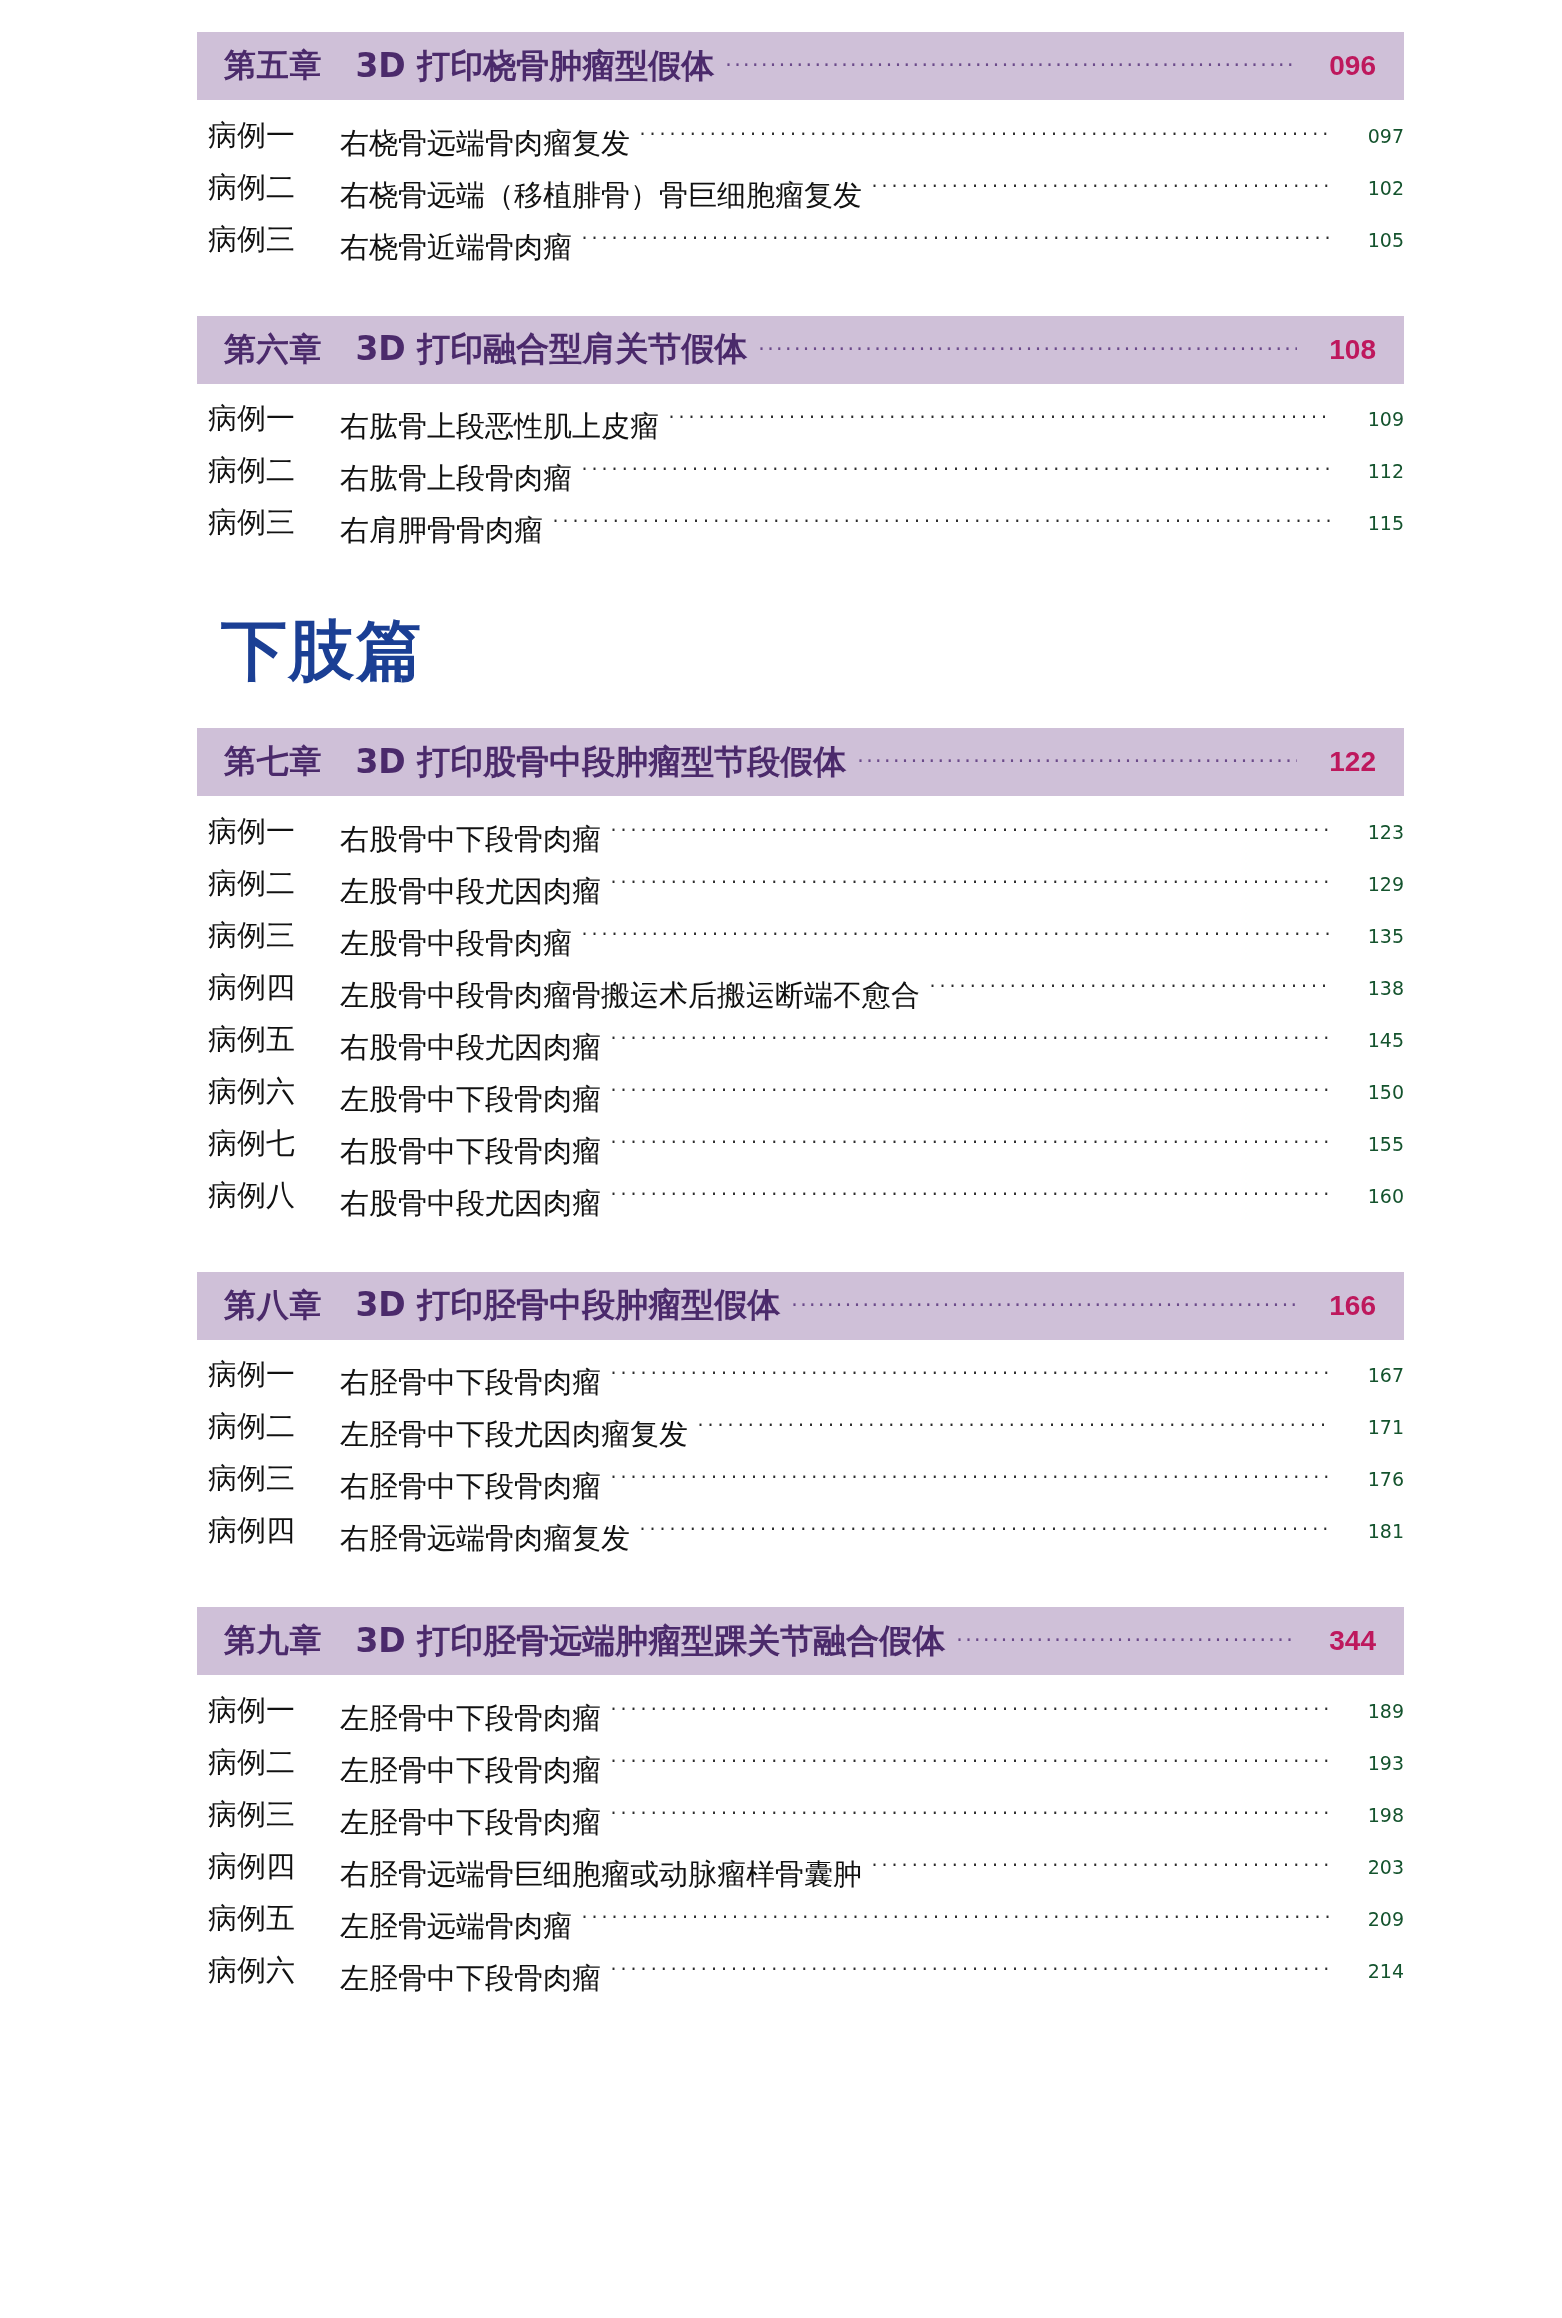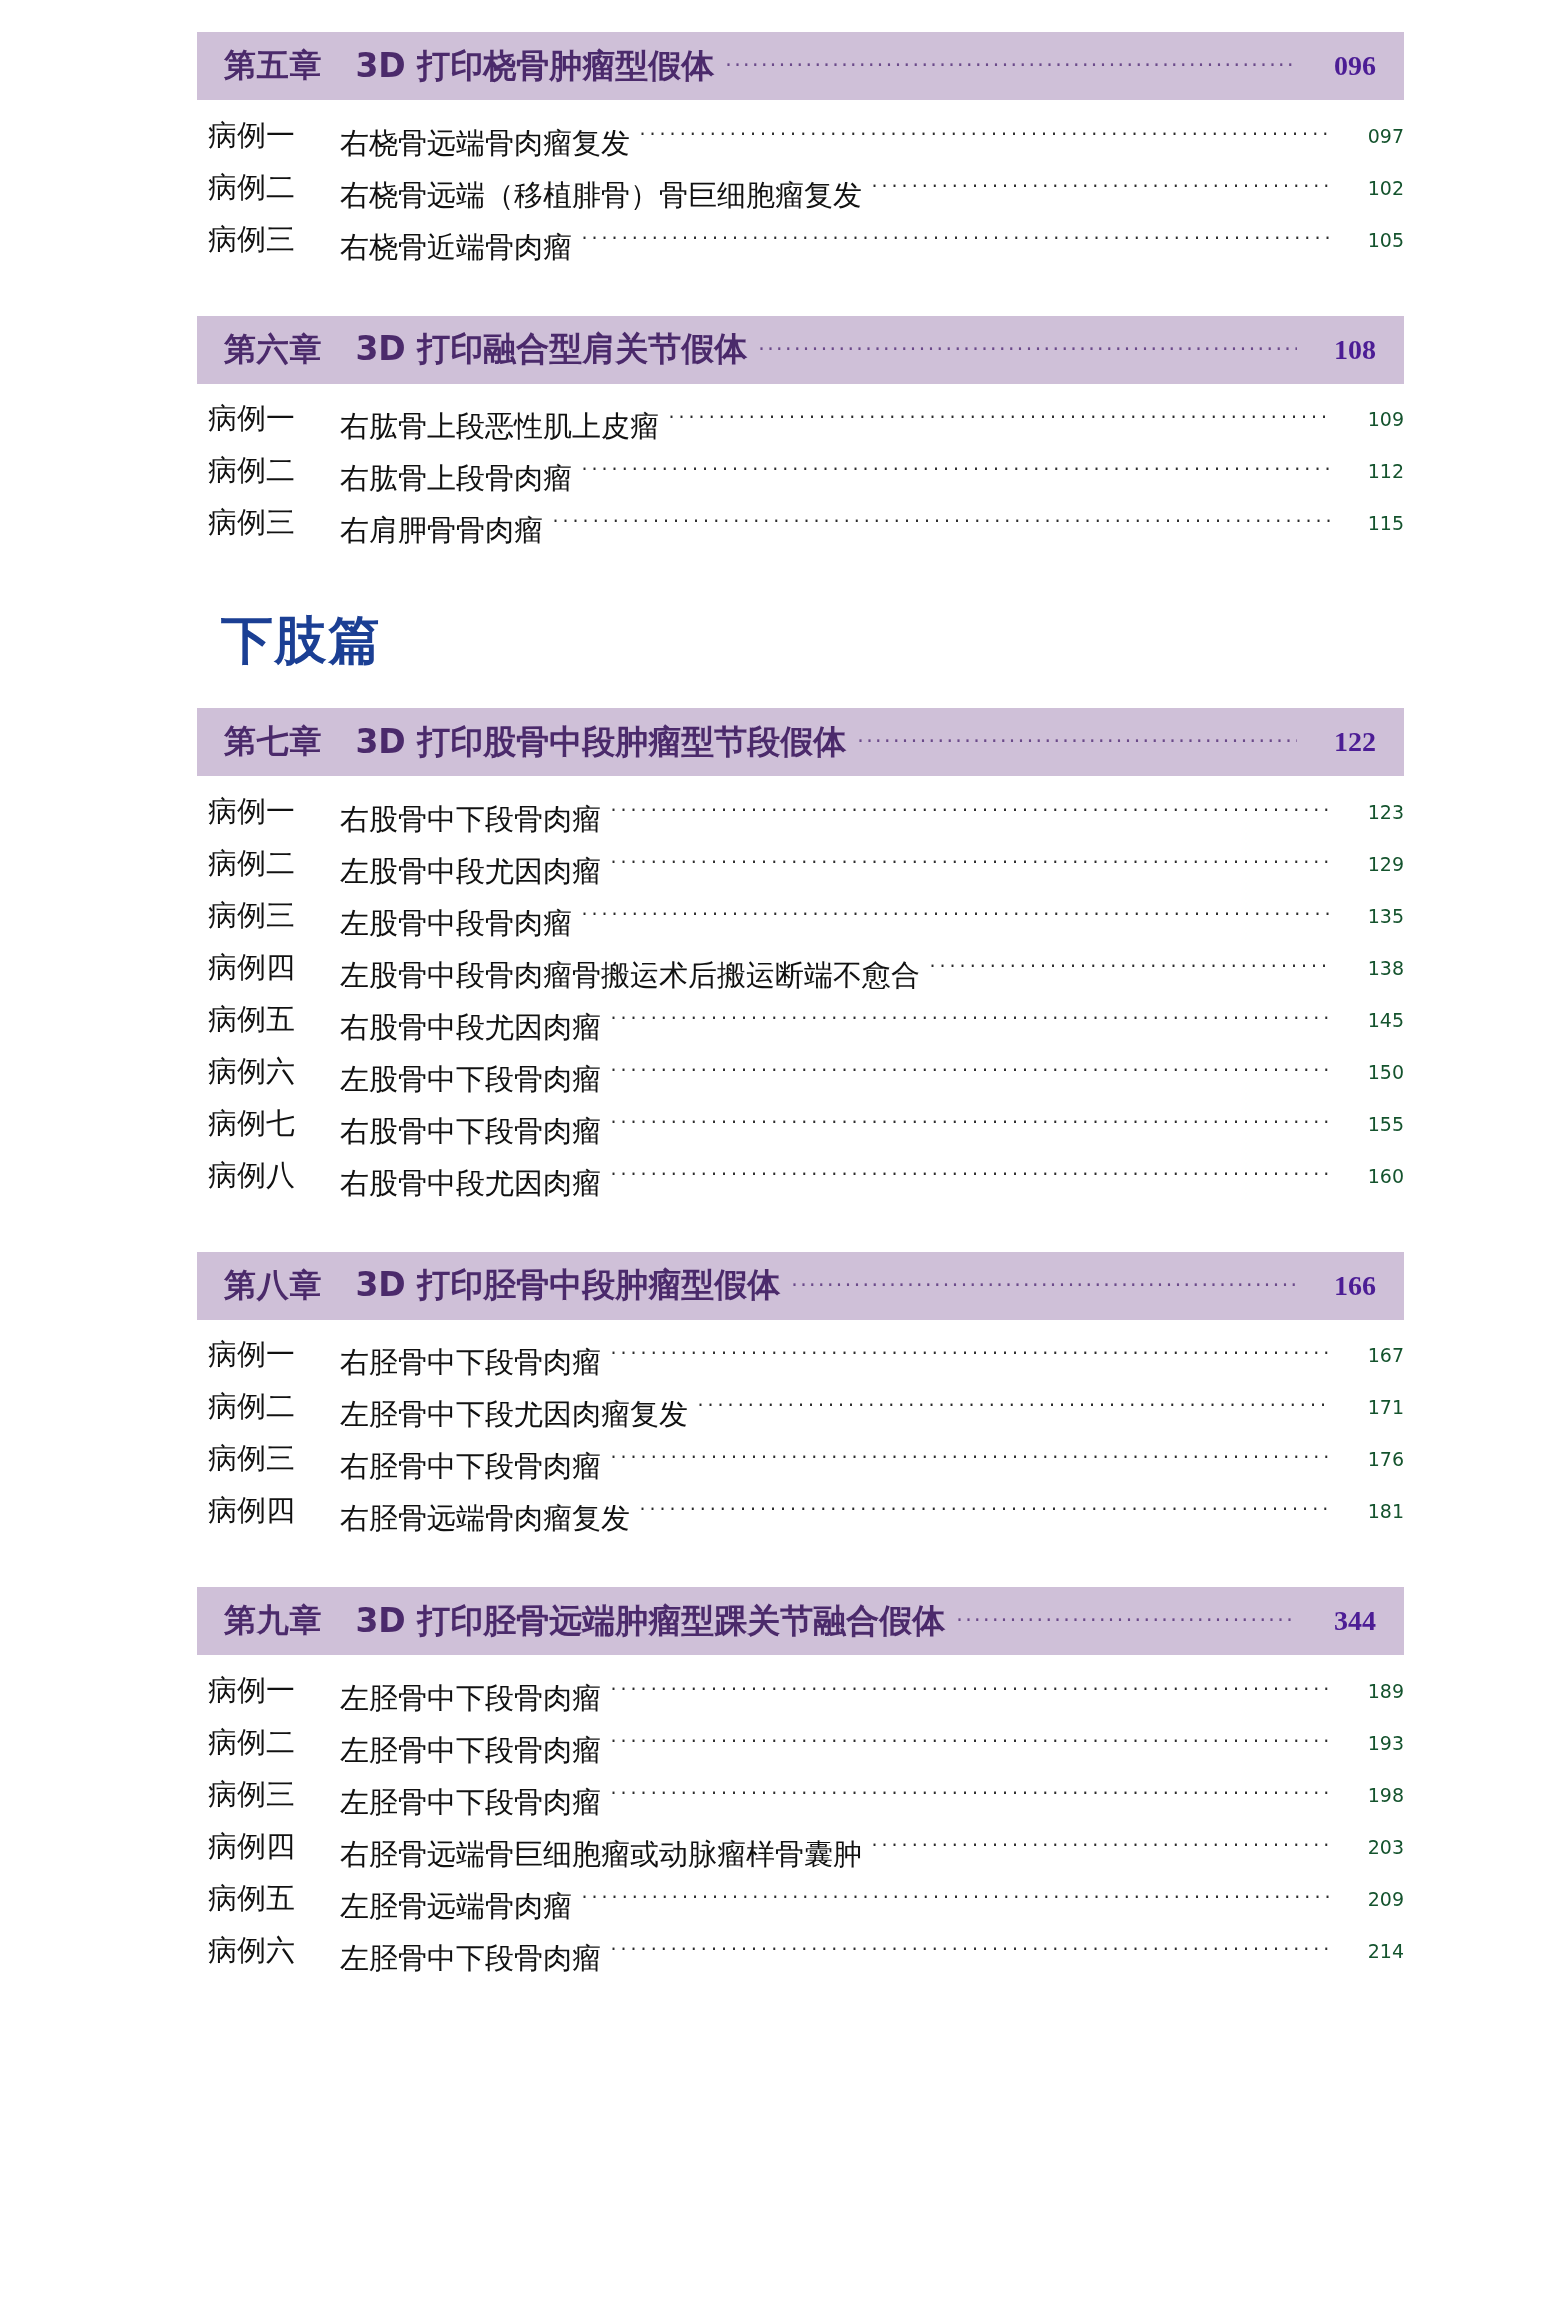--- a/index.html
+++ b/index.html
@@ -69,26 +69,26 @@
     position: absolute;
     left: 0;
     bottom: 4.7px;
     white-space: nowrap;
     font-size: 20.5px;
     letter-spacing: 2.4px;
     color: #6b4a8a;
     font-family: "DejaVu Sans", sans-serif;
   }
   .chapter-page {
-    font-family: Liberation Serif, serif;
+    font-family: Liberation Sans, sans-serif;
     font-weight: bold;
     font-size: 28px;
     min-width: 68px;
     text-align: right;
-    color: #4c1d95;
+    color: #be185d;
   }
 
   
   .cases {
     margin-top: 9.5px;
     padding-left: 11px;
   }
   .case-row {
     display: flex;
     align-items: center;
@@ -129,21 +129,21 @@
     min-width: 66px;
     text-align: right;
     margin-left: 8px;
     color: #14532d;
   }
 
   
   .section-heading {
     font-family: "DejaVu Sans", "Liberation Sans", sans-serif;
     font-weight: bold;
-    font-size: 52px;
+    font-size: 66px;
     color: #1b3f94;
     letter-spacing: 1.6px;
     margin: 57px 0 32px 24px;
   }
   .gap-md { height: 50px; }
 </style>
 </head>
 <body>
 
 <div class="page">

